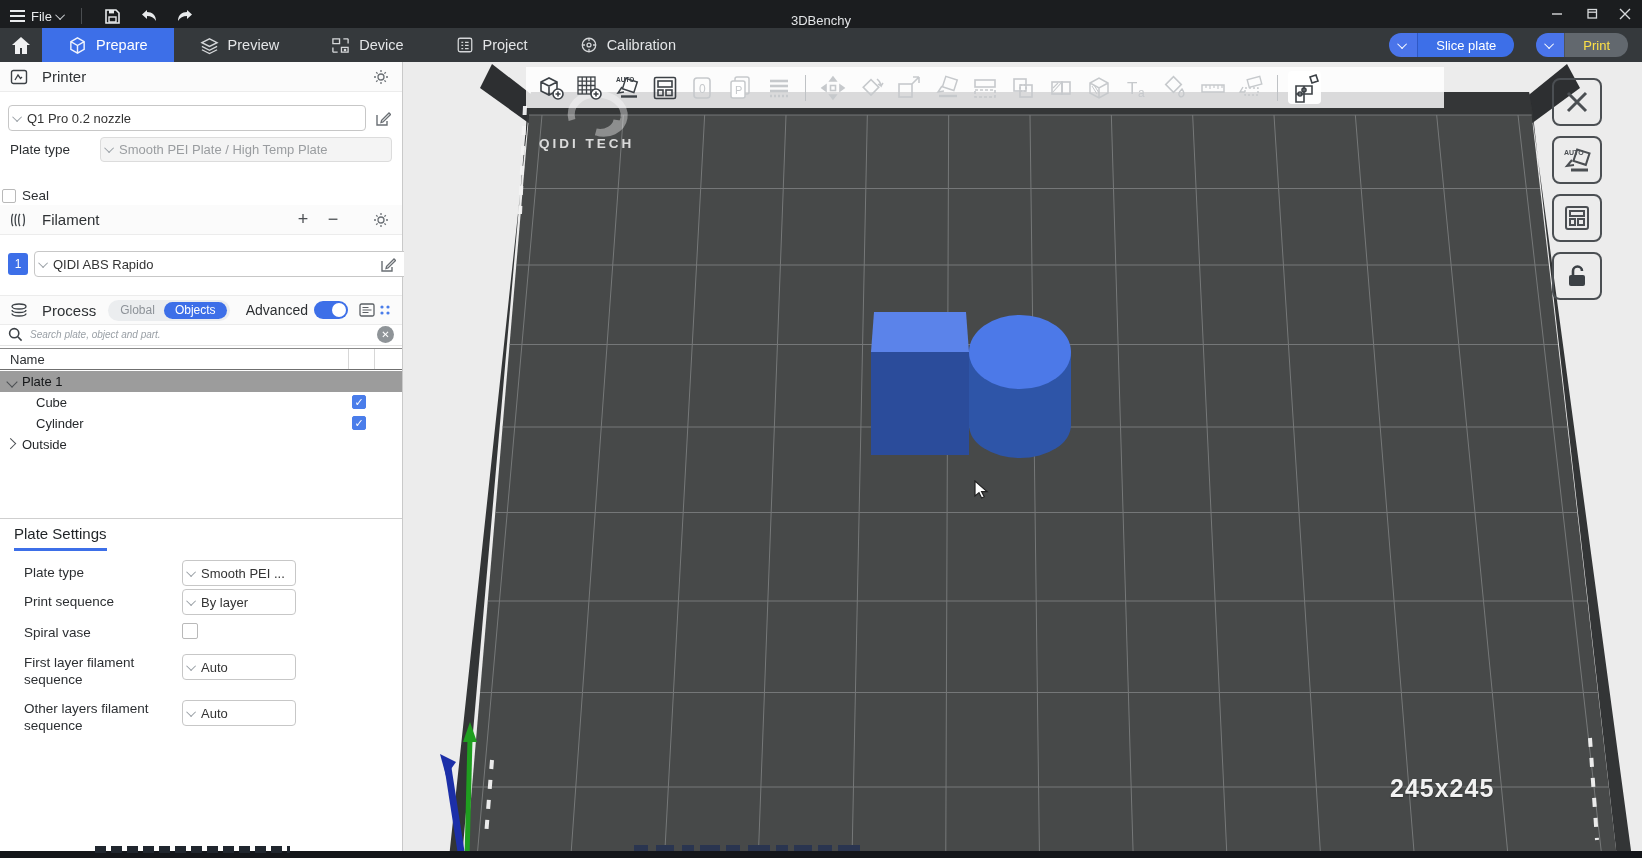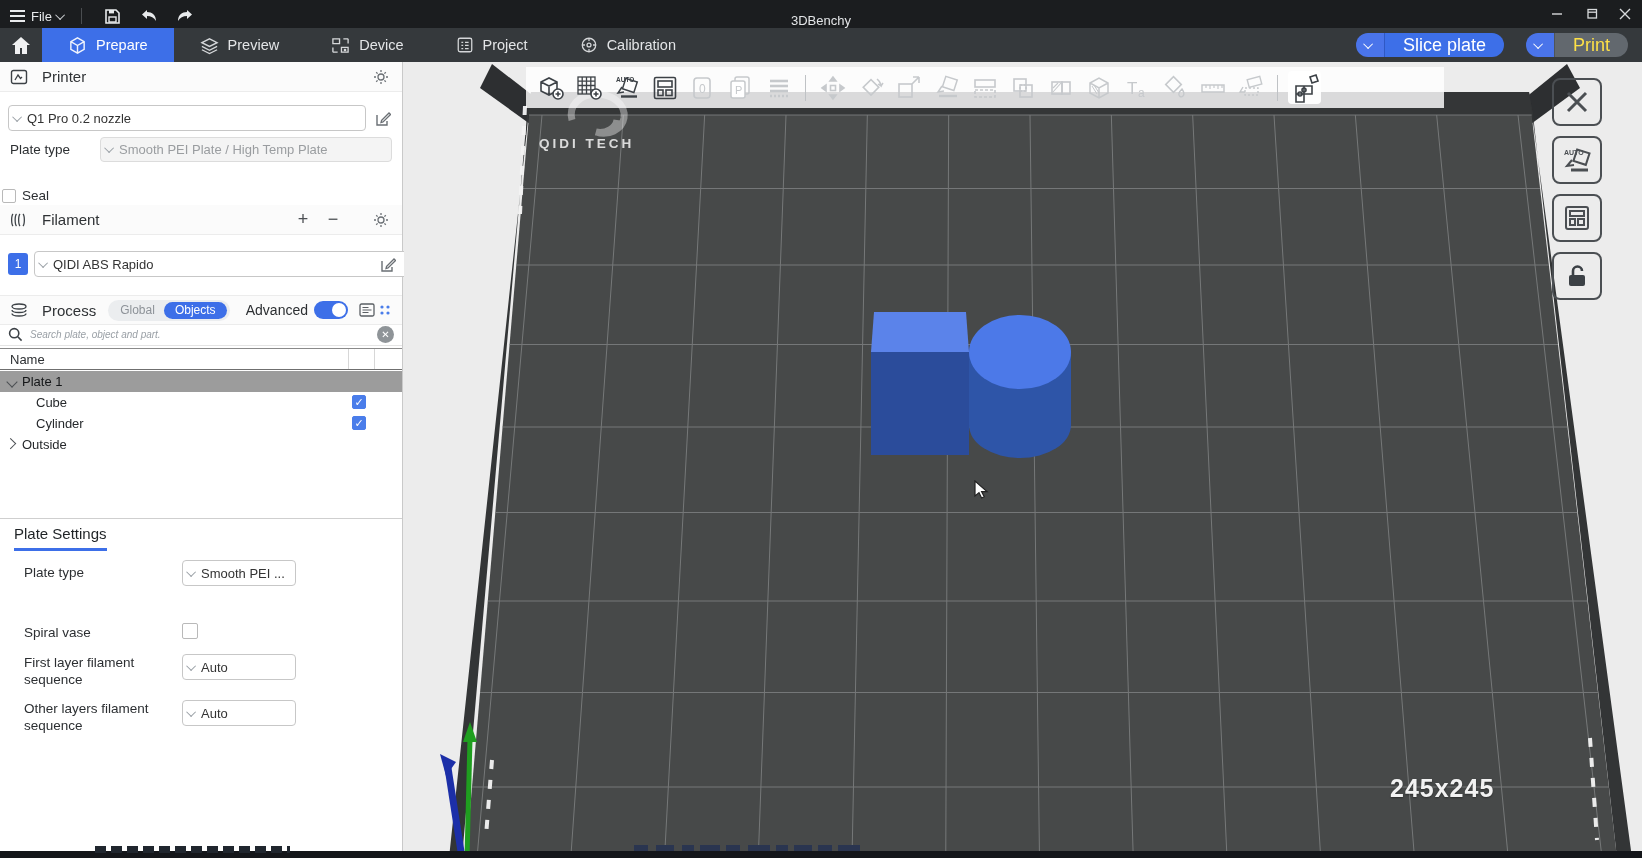--- a/index.html
+++ b/index.html
@@ -17,21 +17,21 @@
   .tb-div { width:1px; height:16px; background:#4a4d50; margin:0 10px; }
   .tb-ic { width:30px; height:24px; display:flex; align-items:center; justify-content:center; }
 
   
   .tabbar { position:absolute; left:0; top:28px; width:1642px; height:34px; background:#35393c; display:flex; align-items:stretch; }
   .home-btn { width:42px; display:flex; align-items:center; justify-content:center; }
   .tab { display:flex; align-items:center; gap:9px; padding:0 26px; color:#e3e5e7; font-size:14.5px; }
   .tab.active { background:#3d6fe8; color:#fff; }
   .tab svg { opacity:.92; }
   .tabbar-right { position:absolute; right:14px; top:5px; display:flex; gap:22px; }
-  .split-btn { display:flex; height:24px; border-radius:12px; overflow:hidden; font-size:18px; }
+  .split-btn { display:flex; height:24px; border-radius:12px; overflow:hidden; font-size:13px; }
   .split-chev { width:28px; background:#4a74ea; display:flex; align-items:center; justify-content:center; }
   .split-body { padding:0 18px; display:flex; align-items:center; }
   .split-btn.blue .split-body { background:#3d6fe8; color:#fff; border-left:1px solid #2f58c4; }
   .split-btn.gray .split-body { background:#62686e; color:#fde047; border-left:1px solid #4e545a; }
 
   
   .sidebar { position:absolute; left:0; top:62px; width:403px; height:796px; background:#fff; border-right:1px solid #c9c9c9; }
   .sec-head { position:absolute; left:0; width:100%; height:30px; display:flex; align-items:center;
               padding:0 10px; border-bottom:1px solid #ececec; background:#fbfbfb; }
   .sec-title { font-size:15px; color:#2f3235; margin-left:14px; }
@@ -358,20 +358,27 @@
     <div class="panel-split"></div>
     <div class="ps-title">Plate Settings</div>
 
     <div class="field-row" style="top:498px">
       <span class="lbl">Plate type</span>
       <div class="combo fcombo">
           <div class="chev"></div>
           <span>Smooth PEI ...</span>
         </div>
     </div>
+    <div class="field-row" style="top:527px">
+      <span class="lbl">Print sequence</span>
+      <div class="combo fcombo">
+          <div class="chev"></div>
+          <span>By layer</span>
+        </div>
+    </div>
     <div class="field-row" style="top:558px">
       <span class="lbl">Spiral vase</span>
       <div class="cb" style="width:16px;height:16px;margin-top:3px"></div>
     </div>
     <div class="field-row" style="top:588px">
       <span class="lbl">First layer filament sequence</span>
       <div class="combo fcombo" style="margin-top:4px">
           <div class="chev"></div>
           <span>Auto</span>
         </div>

